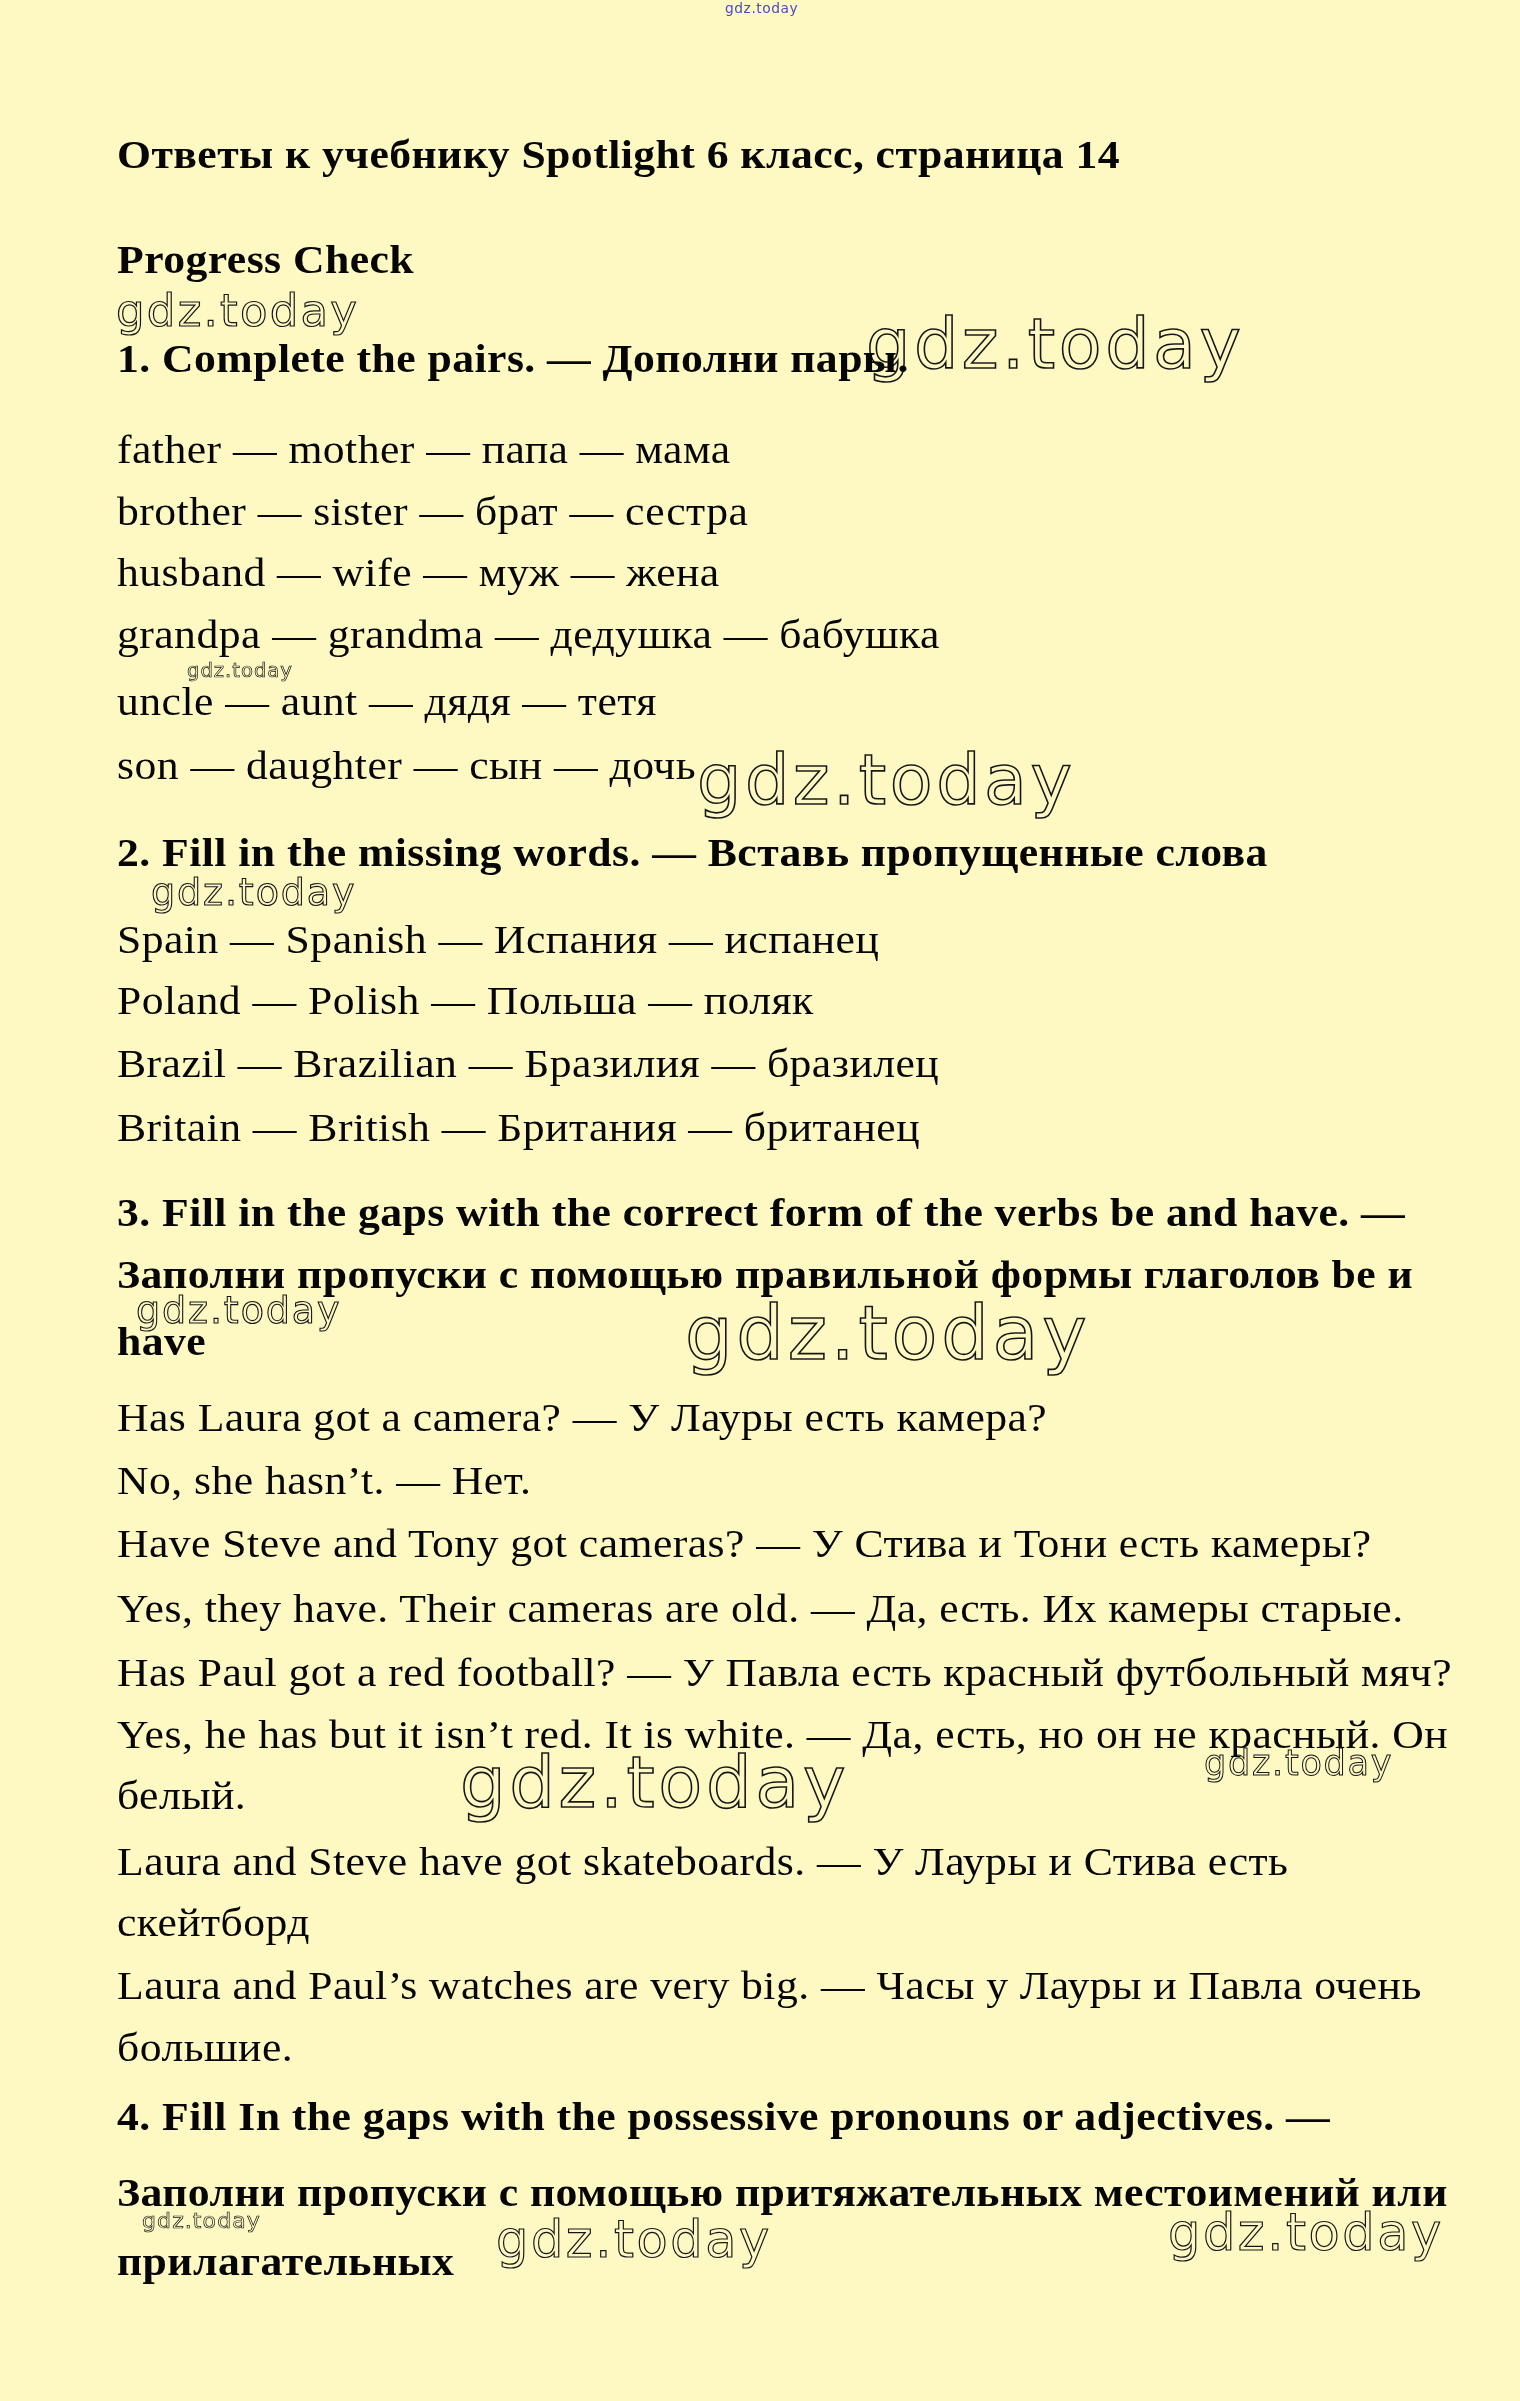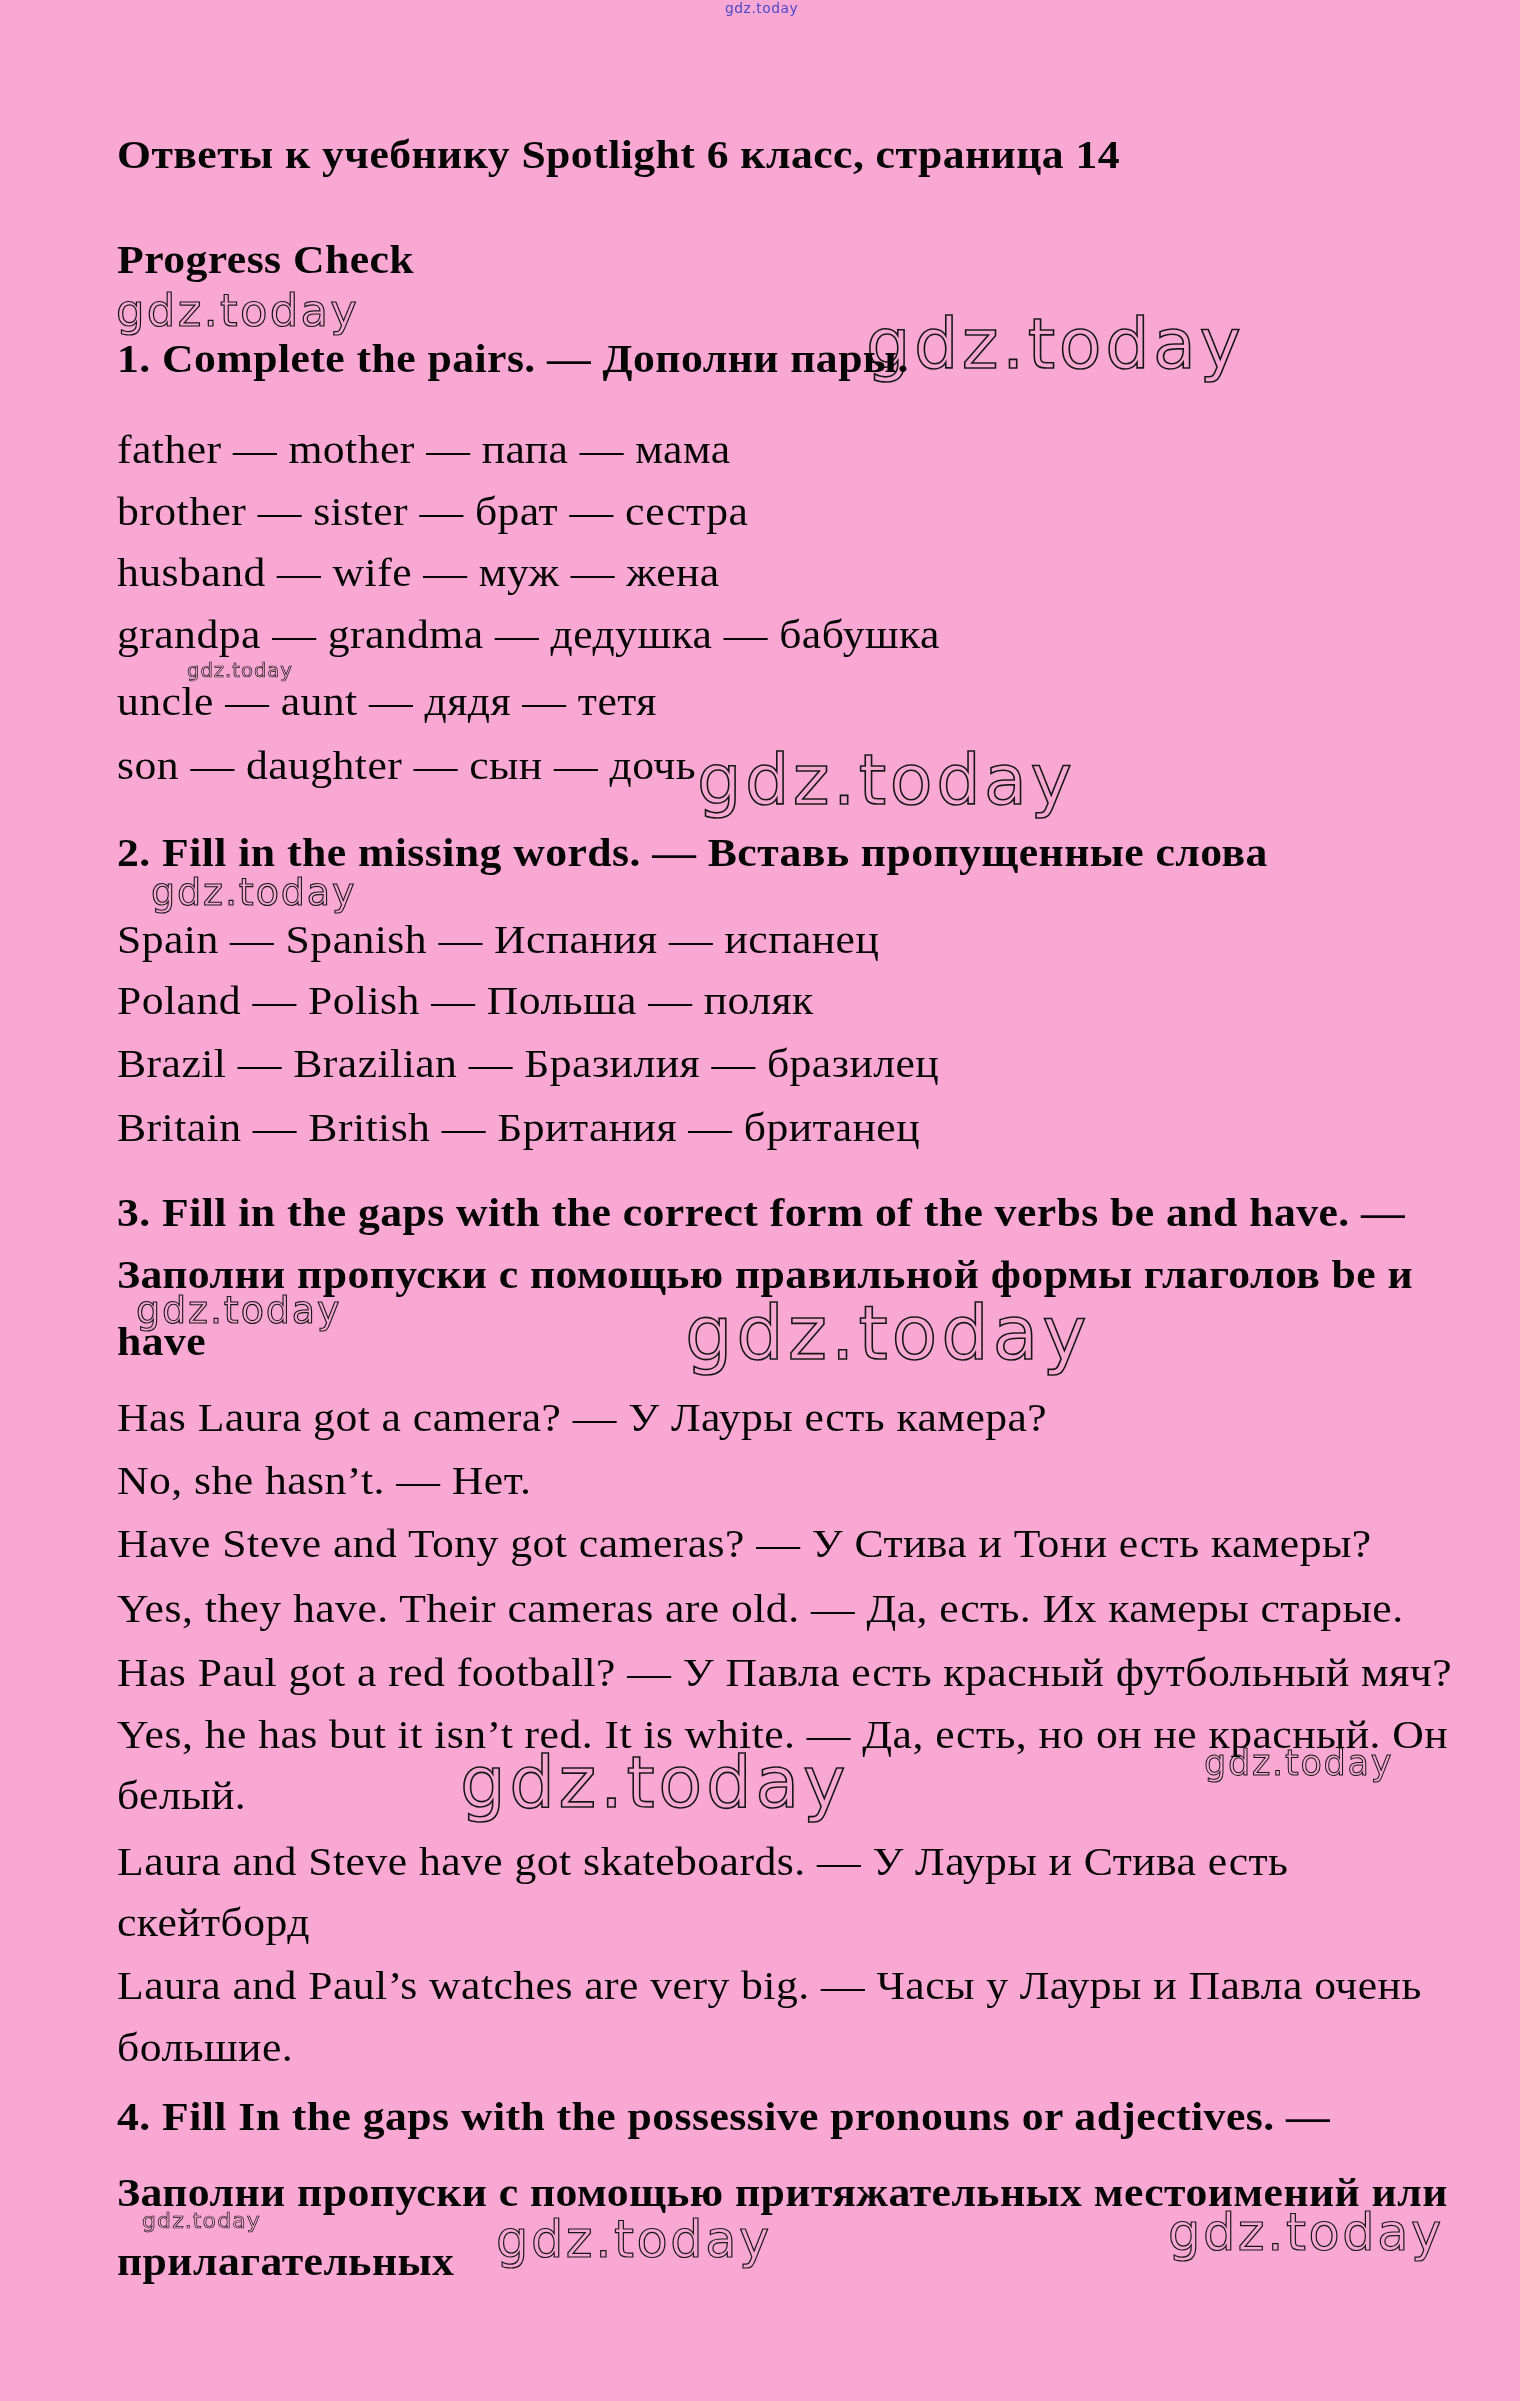--- a/index.html
+++ b/index.html
@@ -1,20 +1,20 @@
 <!DOCTYPE html>
 <html style="font-size:11.6px"><head>
 <meta charset="utf-8">
 <style>
   html,body{margin:0;padding:0;background:#ffffff;}
   .page{
     position:relative;
     width:1521px;
     height:2401px;
-    background:#f9a8d4;
+    background:#fef9c3;
     overflow:hidden;
     font-family:"Liberation Serif", serif;
   }
   .line{
     position:absolute;
     left:117px;
     font-size:39px;
     line-height:1.1;
     color:#060606;
     white-space:nowrap;

